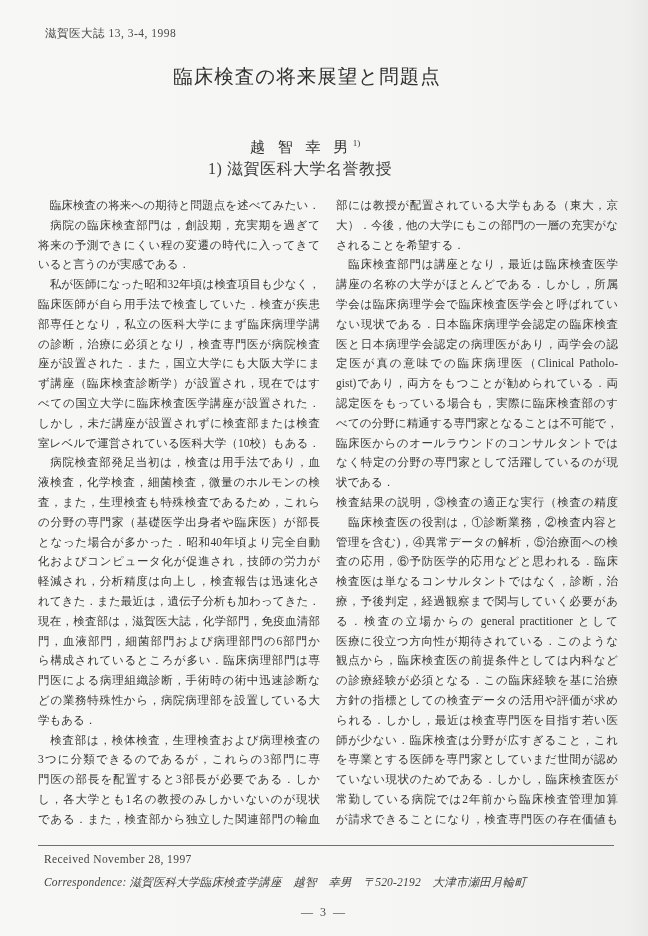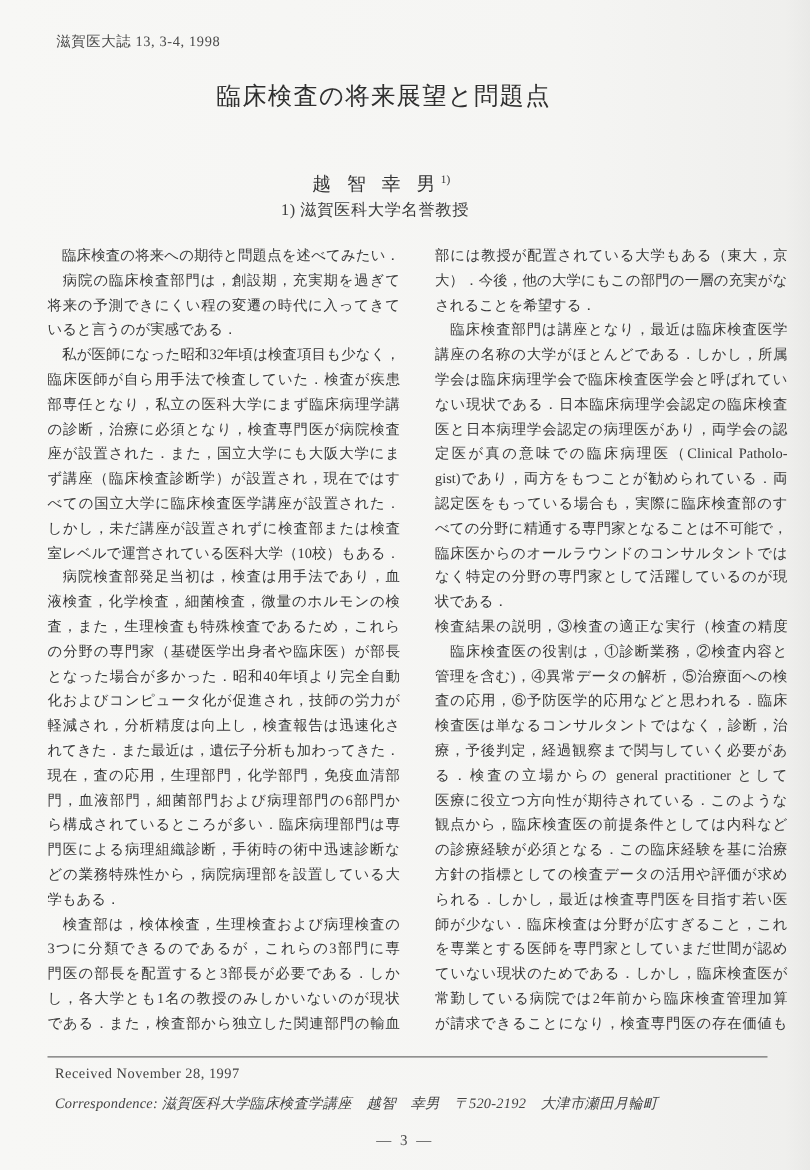--- a/index.html
+++ b/index.html
@@ -22,25 +22,25 @@
     position:absolute;top:63px;left:0;width:614px;
     text-align:center;font-size:19.5px;letter-spacing:1px;color:#2f2f2f;
   }
   .author{
     position:absolute;top:138px;left:0;width:610px;
     text-align:center;font-size:15px;letter-spacing:0.30em;color:#333;
   }
   .author sup{font-size:9px;letter-spacing:0;vertical-align:6px;}
   .affiliation{
     position:absolute;top:159px;left:0;width:600px;
-    text-align:center;font-size:13px;letter-spacing:0.5px;color:#3d3d3d;
+    text-align:center;font-size:16px;letter-spacing:0.5px;color:#3d3d3d;
   }
   .columns{
     position:absolute;top:196px;left:38px;width:576px;
-    display:flex;gap:28px;
+    display:flex;gap:16px;
   }
   .col{
     width:282px;flex:0 0 282px;
     font-size:11.5px;line-height:19.8px;color:#383838;
   }
   .line{white-space:nowrap;text-align:left;}
   .line.j{
     white-space:normal;
     text-align:justify;
     text-align-last:justify;
@@ -98,21 +98,21 @@
         <div class="line j">しかし，未だ講座が設置されずに検査部または検査</div>
         <div class="line j">室レベルで運営されている医科大学（10校）もある．</div>
         <div class="line j">　病院検査部発足当初は，検査は用手法であり，血</div>
         <div class="line j">液検査，化学検査，細菌検査，微量のホルモンの検</div>
         <div class="line j">査，また，生理検査も特殊検査であるため，これら</div>
         <div class="line j">の分野の専門家（基礎医学出身者や臨床医）が部長</div>
         <div class="line j">となった場合が多かった．昭和40年頃より完全自動</div>
         <div class="line j">化およびコンピュータ化が促進され，技師の労力が</div>
         <div class="line j">軽減され，分析精度は向上し，検査報告は迅速化さ</div>
         <div class="line j">れてきた．また最近は，遺伝子分析も加わってきた．</div>
-        <div class="line j">現在，査の応用，生理部門，化学部門，免疫血清部</div>
+        <div class="line j">現在，検査部は，滋賀医大誌，化学部門，免疫血清部</div>
         <div class="line j">門，血液部門，細菌部門および病理部門の6部門か</div>
         <div class="line j">ら構成されているところが多い．臨床病理部門は専</div>
         <div class="line j">門医による病理組織診断，手術時の術中迅速診断な</div>
         <div class="line j">どの業務特殊性から，病院病理部を設置している大</div>
         <div class="line">学もある．</div>
         <div class="line j">　検査部は，検体検査，生理検査および病理検査の</div>
         <div class="line j">3つに分類できるのであるが，これらの3部門に専</div>
         <div class="line j">門医の部長を配置すると3部長が必要である．しか</div>
         <div class="line j">し，各大学とも1名の教授のみしかいないのが現状</div>
         <div class="line j">である．また，検査部から独立した関連部門の輸血</div>

